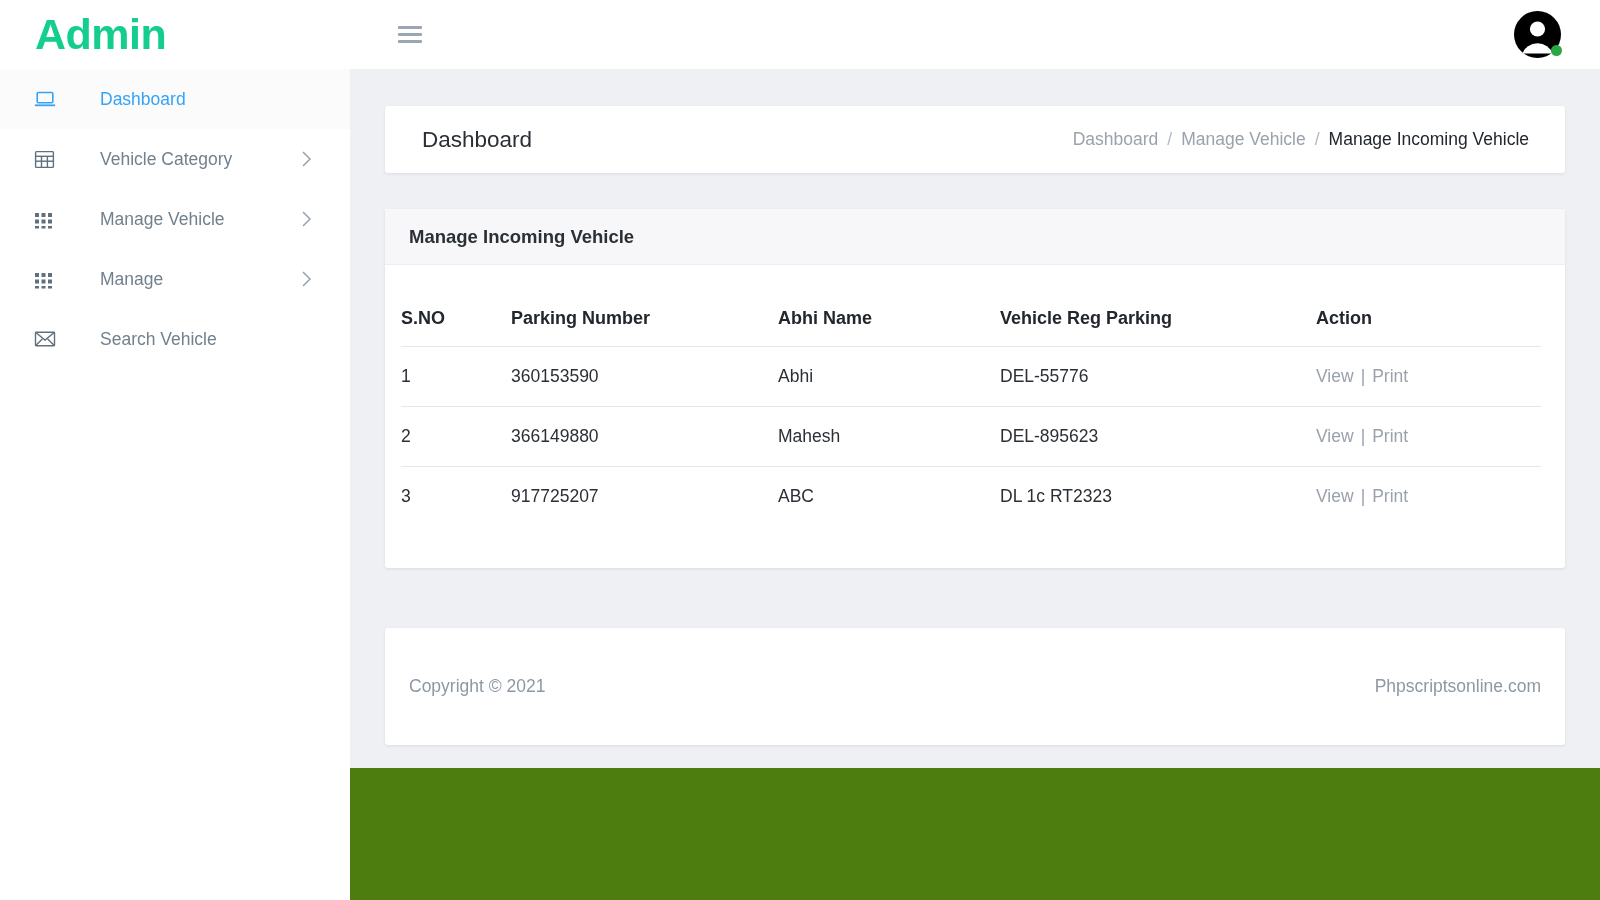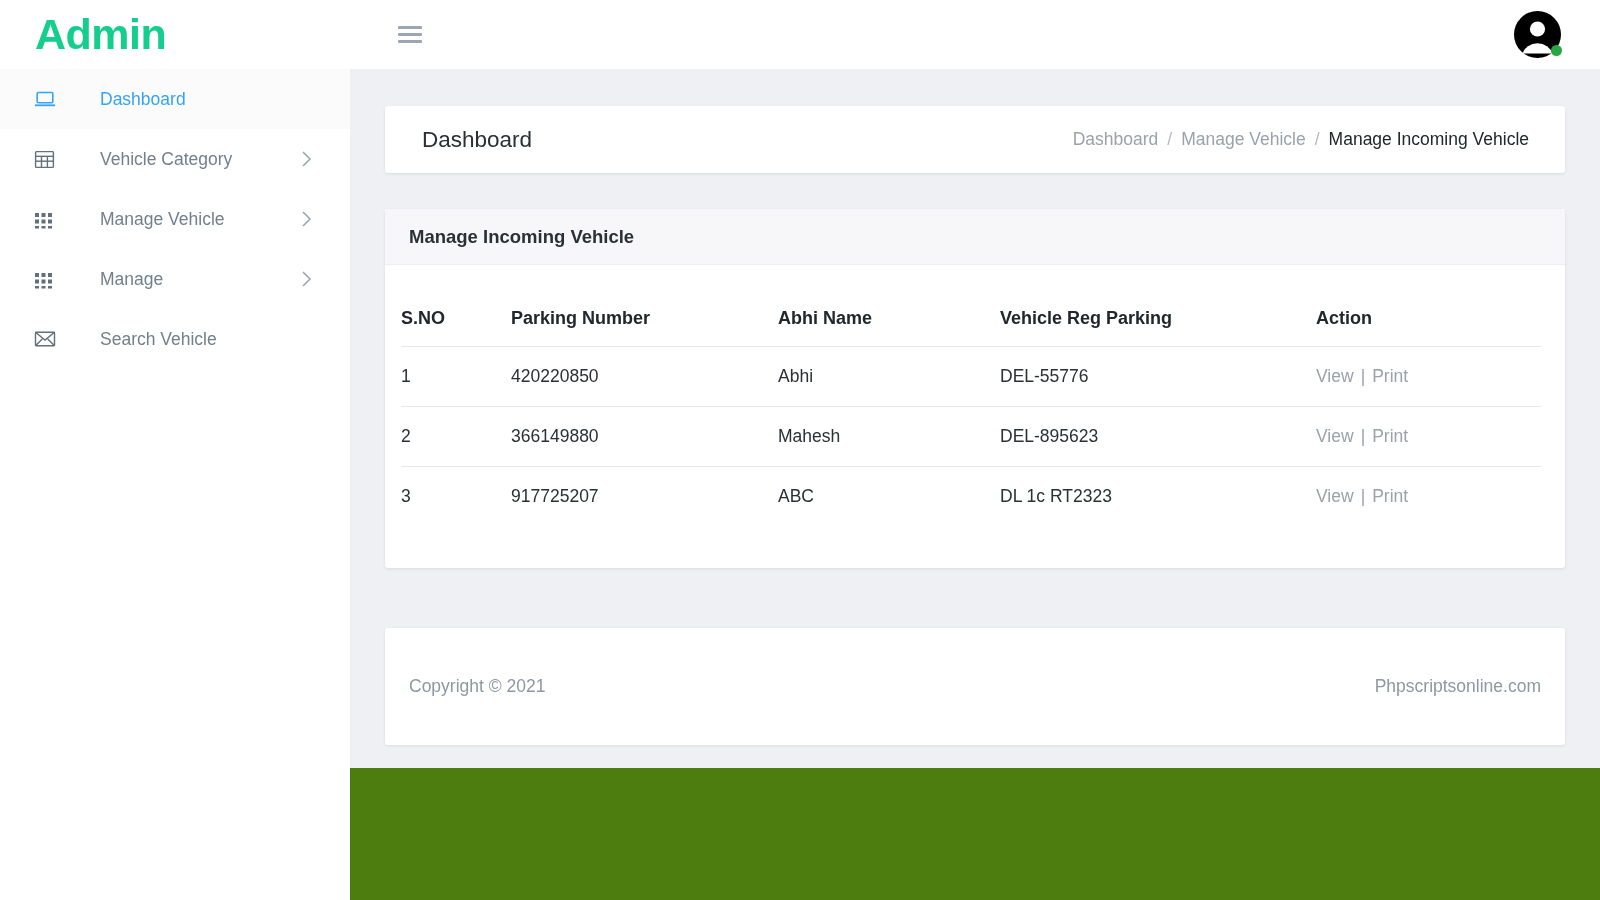--- a/index.html
+++ b/index.html
@@ -419,21 +419,21 @@
               <th>Parking Number</th>
               <th>Abhi Name</th>
               <th>Vehicle Reg Parking</th>
               <th>Action</th>
             </tr>
           </thead>
           <tbody>
 
             <tr>
               <td>1</td>
-              <td>420220850</td>
+              <td>360153590</td>
               <td>Abhi</td>
               <td>DEL-55776</td>
               <td class="action-cell">
                 <span class="action-link">View</span><span class="action-sep">|</span><span class="action-link">Print</span>
               </td>
             </tr>
 
             <tr>
               <td>2</td>
               <td>366149880</td>

